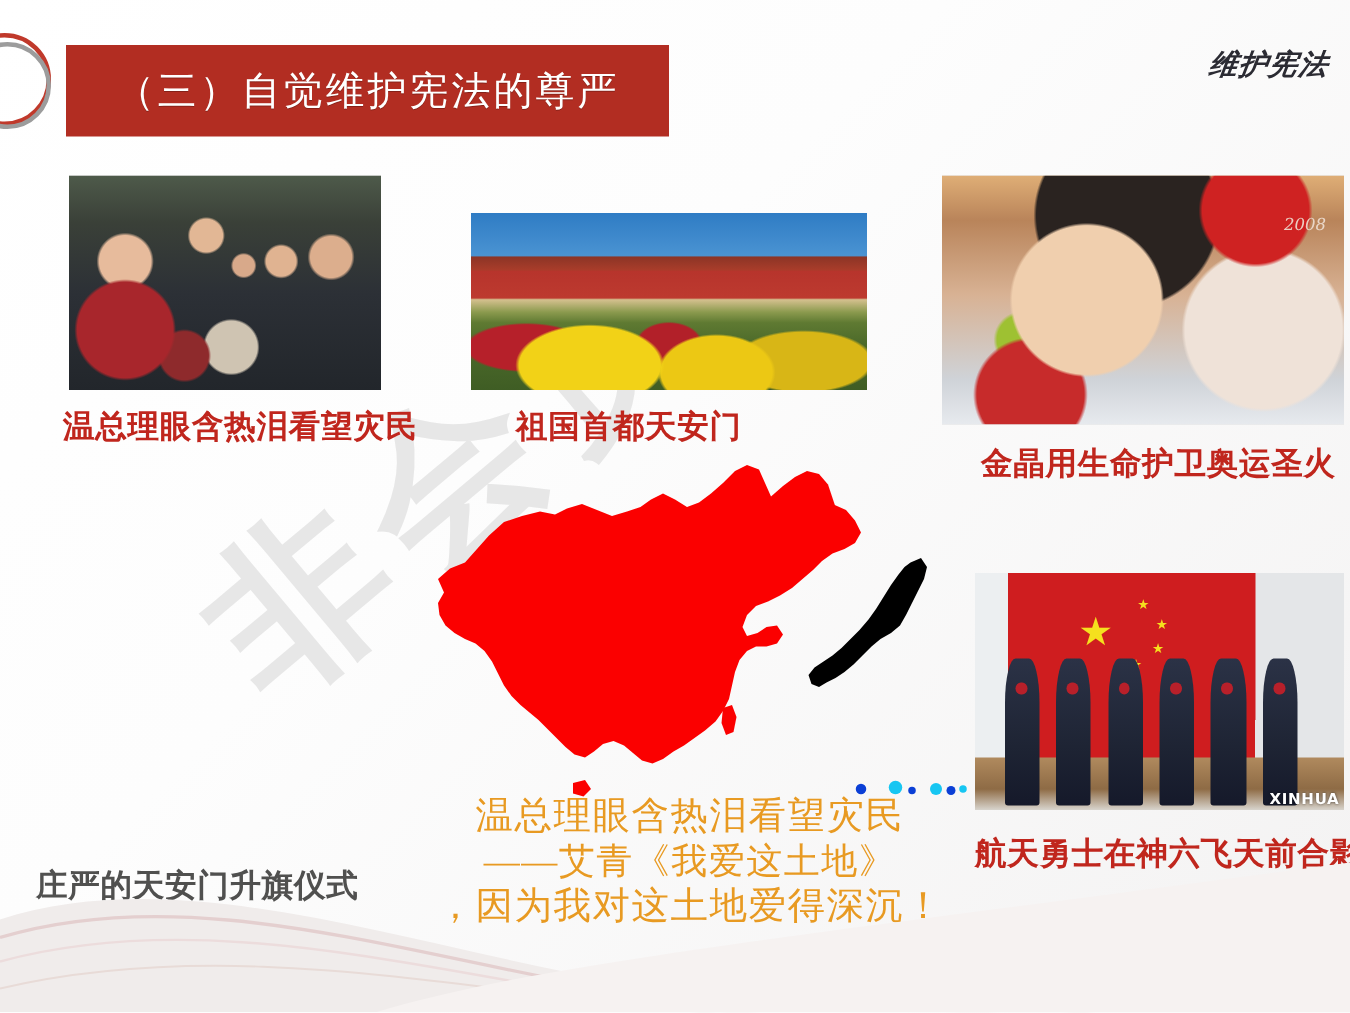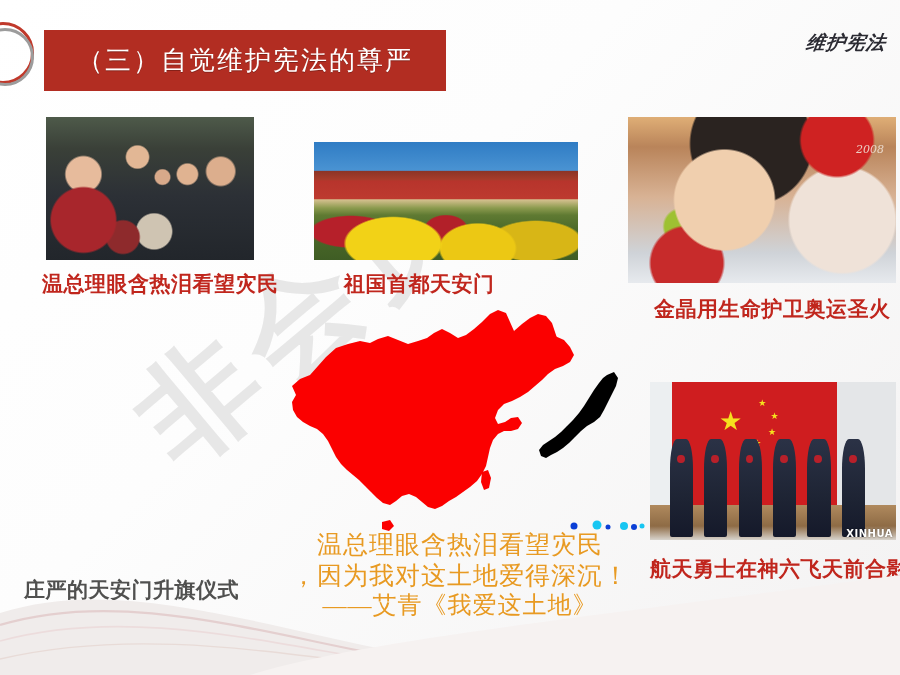--- a/index.html
+++ b/index.html
@@ -345,22 +345,22 @@
       <circle cx="372" cy="226" r="4" fill="#17c6f2"></circle>
       <circle cx="382" cy="227" r="3" fill="#0b3fd6"></circle>
       <circle cx="390" cy="226" r="2.5" fill="#17c6f2"></circle>
       <path fill="#fb0000" d="M130,222 L138,220 L142,226 L137,231 L130,229 Z"></path>
       <path fill="#fb0000" d="M230,172 L236,170 L239,178 L237,188 L232,190 L229,182 Z"></path>
     </svg>
   </div>
 
   <div id="poem">
     <span class="ln ln1">温总理眼含热泪看望灾民</span>
+    <span class="ln ln3">——艾青《我爱这土地》</span>
     <span class="ln ln2">，因为我对这土地爱得深沉！</span>
-    <span class="ln ln3">——艾青《我爱这土地》</span>
   </div>
 
   <svg id="swoosh" viewBox="0 0 900 120" xmlns="http://www.w3.org/2000/svg">
     <path d="M0,58 C150,10 330,104 520,112 C690,118 820,80 900,42 L900,120 L0,120 Z" fill="#f0eceb"></path>
     <path d="M0,70 C160,22 340,112 525,118 C700,122 825,92 900,56" stroke="#e4cfcf" stroke-width="2.2" fill="none"></path>
     <path d="M0,86 C170,40 350,118 530,122 C710,126 830,100 900,70" stroke="#ecdcdc" stroke-width="1.6" fill="none"></path>
     <path d="M0,104 C180,62 360,120 540,124 C720,128 840,110 900,88" stroke="#e8dbd7" stroke-width="1.3" fill="none"></path>
     <path d="M250,120 C360,86 560,66 900,20 L900,120 Z" fill="#f6f2f1"></path>
   </svg>
 

